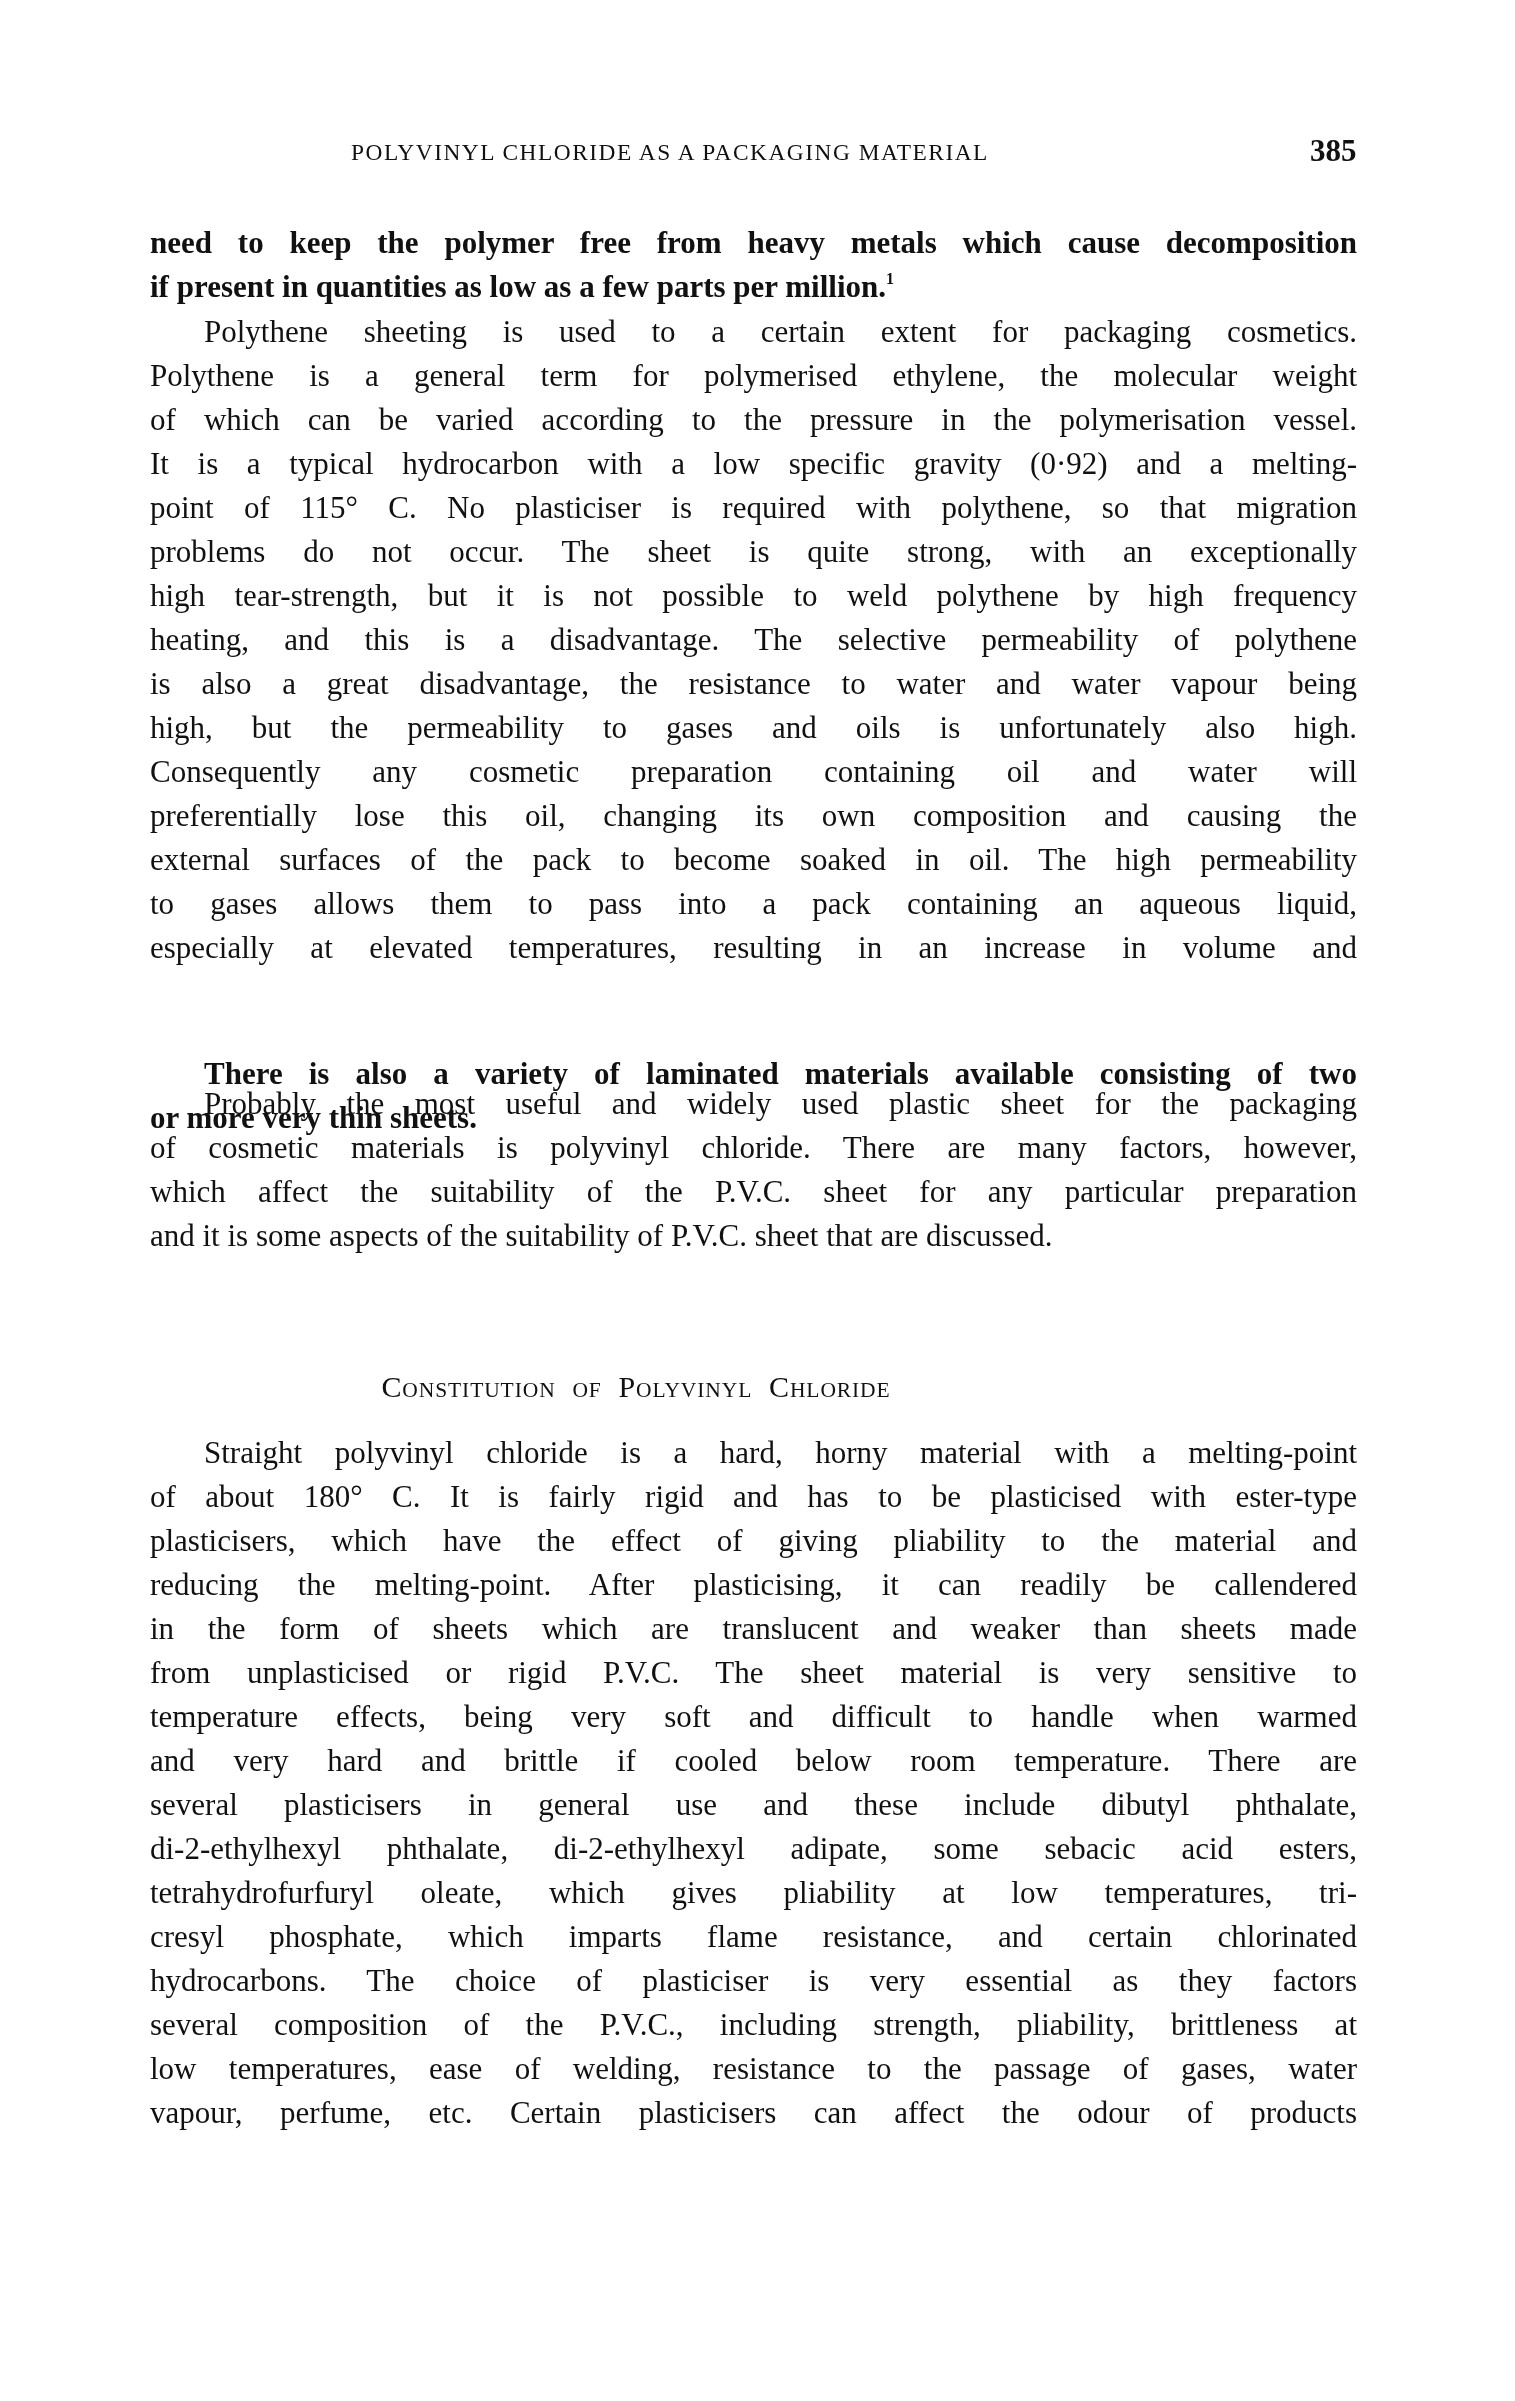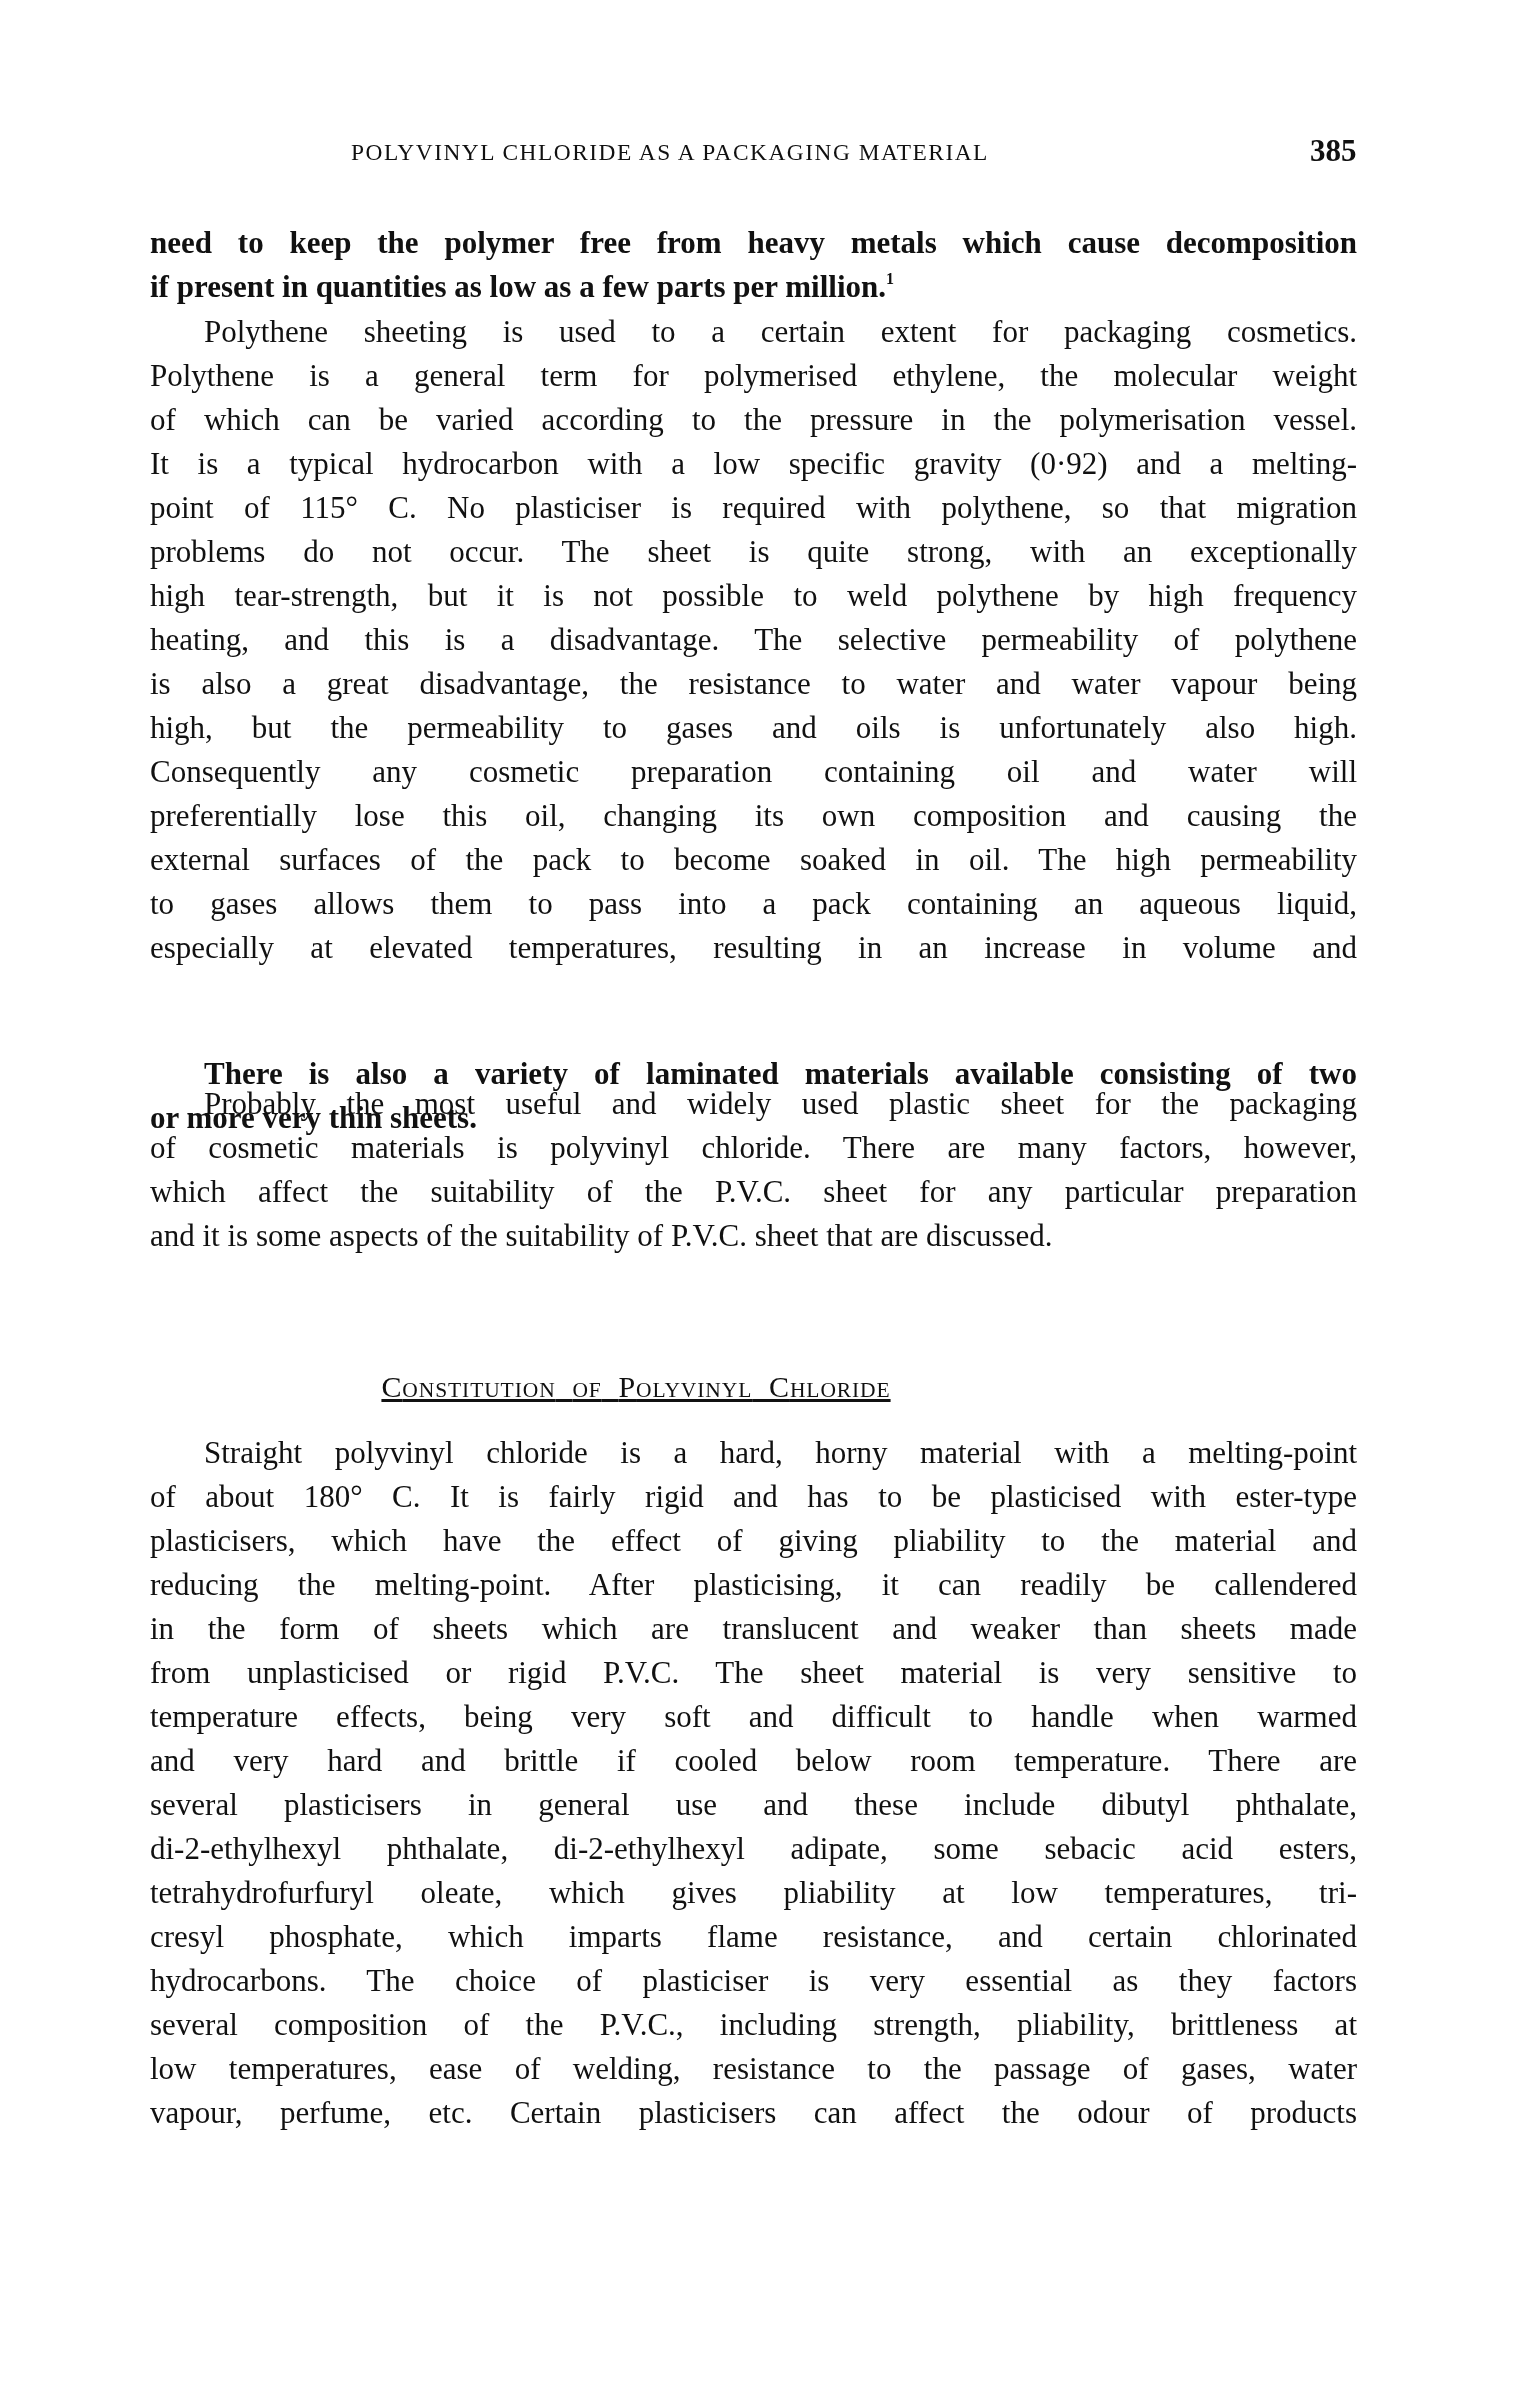--- a/index.html
+++ b/index.html
@@ -26,21 +26,21 @@
     display: block; height: 44px; line-height: 44px;
     font-size: 31px; white-space: nowrap;
     text-align: justify; text-align-last: justify;
     overflow: visible;
   }
   .line.last { text-align-last: left; }
   .line.indent { padding-left: 54px; }
   sup.fn { font-size: 16px; vertical-align: 13px; line-height: 0; }
   .section-heading {
     position: absolute; left: 0; width: 1272px; top: 1370px;
-    text-align: center; font-size: 30px; letter-spacing: 0.9px; text-decoration: underline;
+    text-align: center; font-size: 30px; letter-spacing: 0.9px;
   }
   .section-heading .sc-small { font-size: 21.5px; }
 </style>
 </head>
 <body>
 
 <div class="running-head">
   <span class="running-title">POLYVINYL CHLORIDE AS A PACKAGING MATERIAL</span>
   <span class="page-number">385</span>
 </div>

